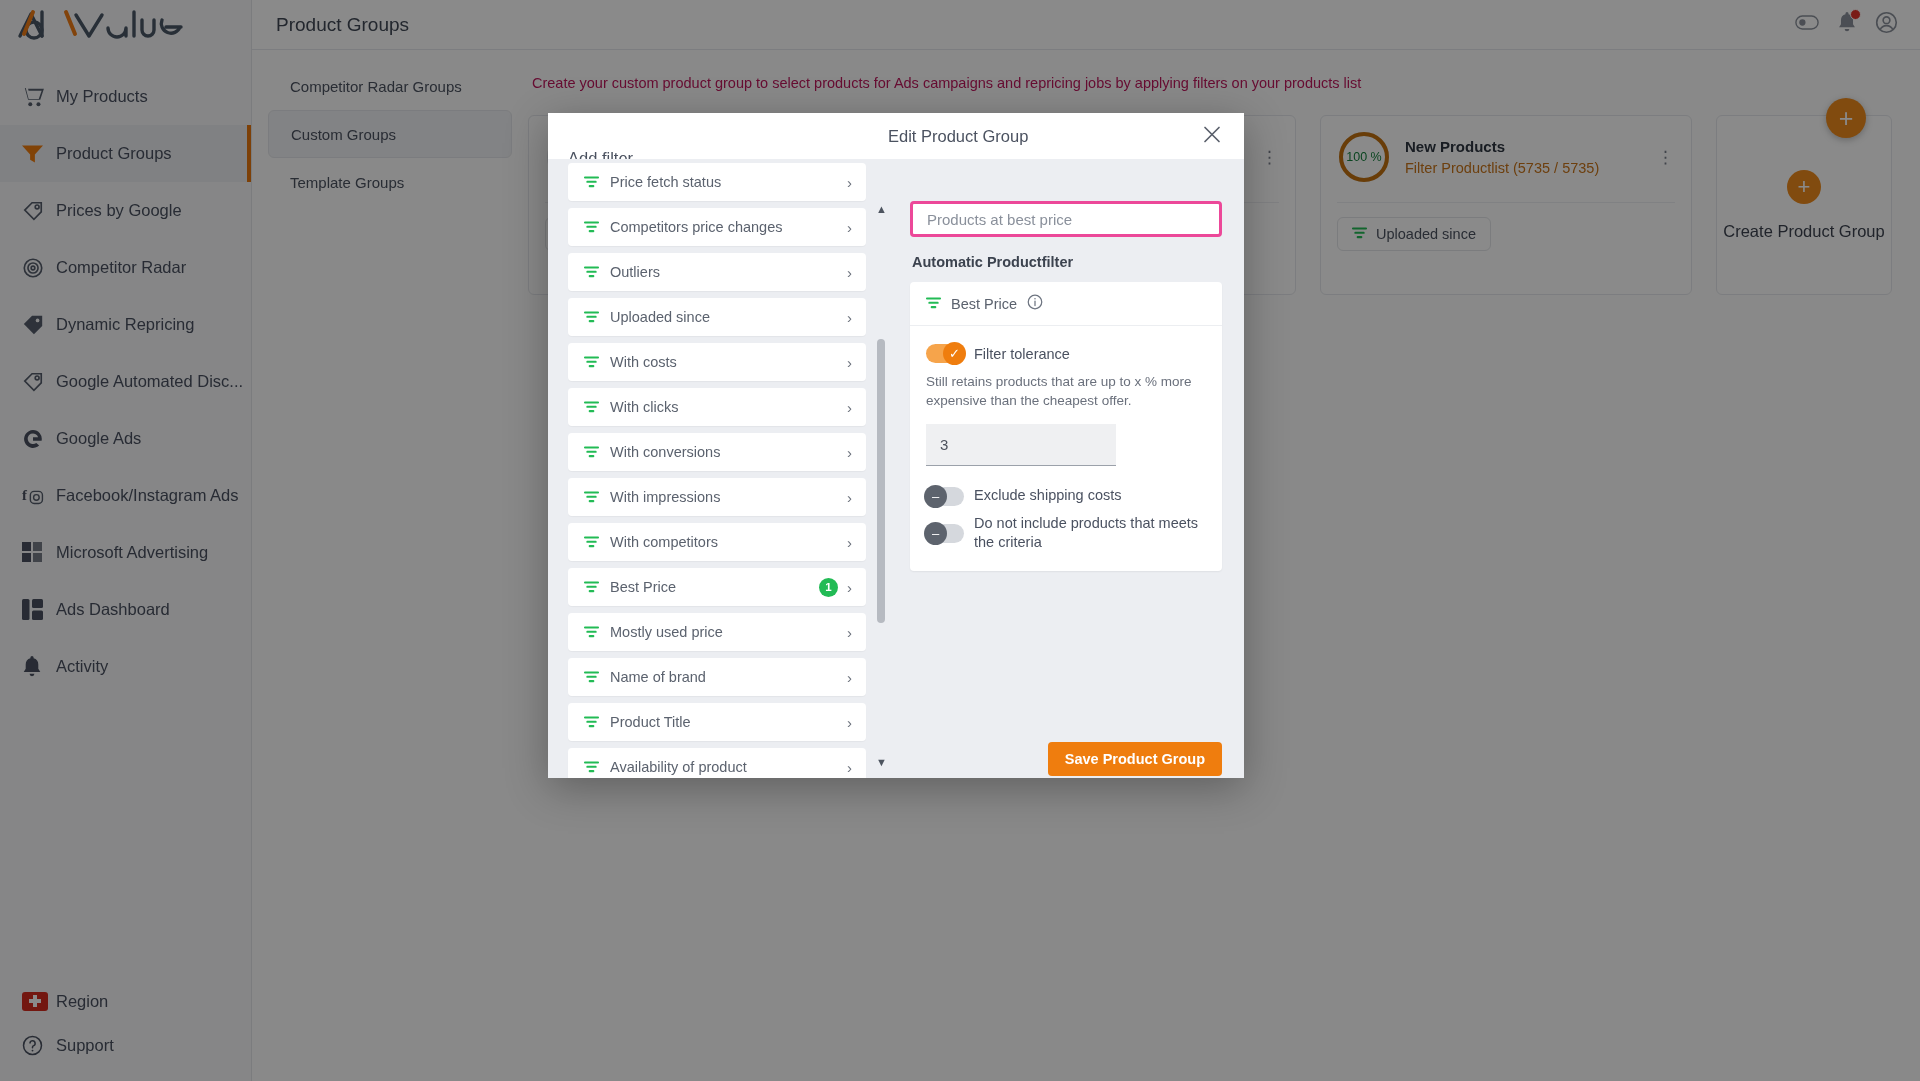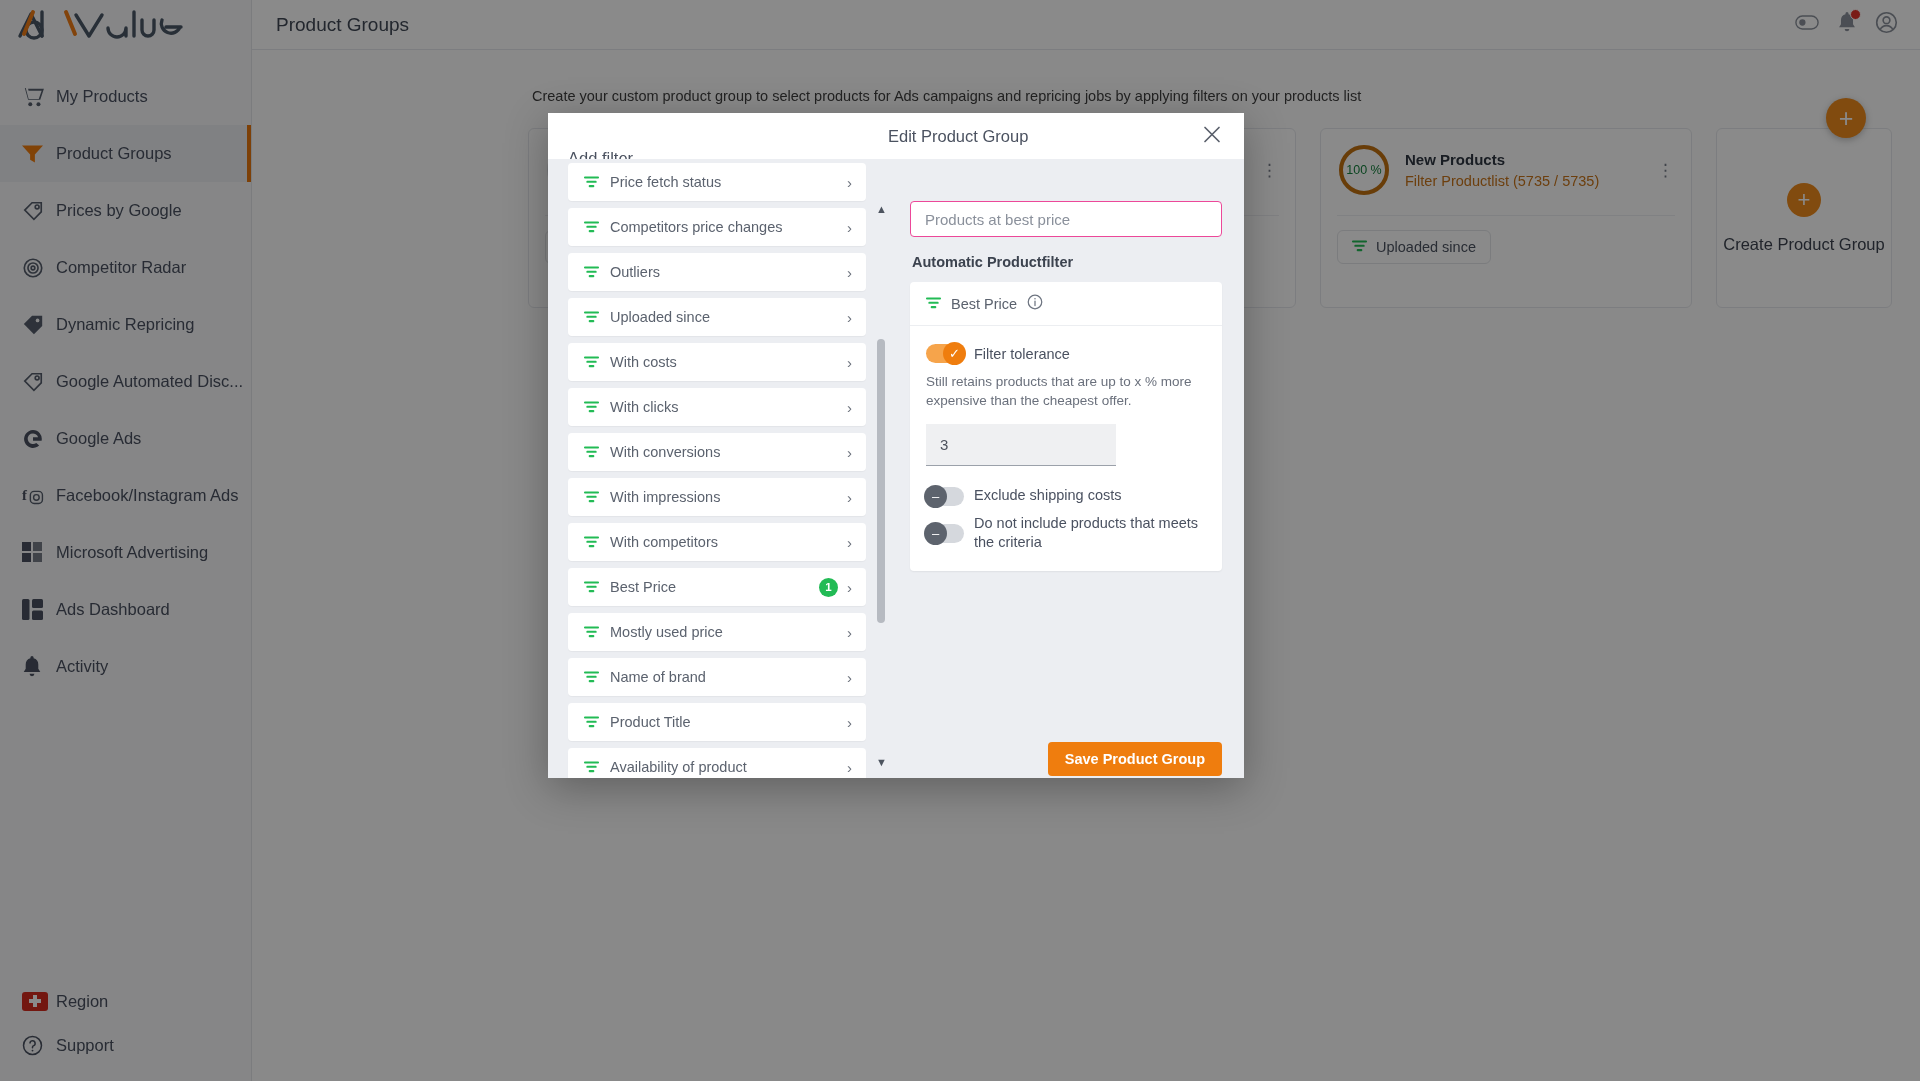--- a/index.html
+++ b/index.html
@@ -100,21 +100,21 @@
   }
   .subnav-item.active {
     background: #f1f2f5; border: 1px solid #e4e6ea;
   }
 
   .content {
     position: absolute; left: 276px; top: 12px; right: 28px; bottom: 12px;
   }
   .content-head { padding: 6px 0 0 4px; }
   .content-title { font-size: 16.5px; color: #414956; }
-  .content-sub { font-size: 14.5px; color: #404040; margin-top: 20px; }
+  .content-sub { font-size: 14.5px; color: #be185d; margin-top: 7px; }
 
   .cards-row {
     margin-top: 24px;
     display: flex; gap: 0;
   }
   .group-card {
     background: #fff; border: 1px solid #e6e8ec; border-radius: 6px;
     width: 372px; min-height: 180px; padding: 14px 16px 14px 16px;
     margin-right: 24px;
   }
@@ -212,21 +212,21 @@
   }
 
   
   .edit-pane {
     flex: 1; background: #eceef2;
     position: relative; display: flex; flex-direction: column;
     padding: 42px 22px 0 22px;
   }
   .name-input {
     width: 100%; height: 36px; background: #fff;
-    border: 1px solid #ec4899; border-radius: 4px;
+    border: 3px solid #ec4899; border-radius: 4px;
     padding: 0 14px; font-size: 15px; color: #636a76;
     font-family: "Liberation Sans", sans-serif;
   }
   .name-input::placeholder { color: #8a909b; }
   .section-label {
     font-size: 14.5px; color: #3c434f; font-weight: bold;
     margin: 17px 0 12px 2px;
   }
   .filter-card {
     background: #fff; border-radius: 4px;
@@ -462,20 +462,31 @@
               <circle cx="12" cy="12" r="10.2"></circle>
               <circle cx="12" cy="9.6" r="3.5"></circle>
               <path d="M5.3 19.6a7.3 7.3 0 0 1 13.4 0"></path>
             </svg>
         </span>
       </div>
     </div>
 
     <div class="page">
 
+      <div class="subnav">
+        <div class="subnav-item">
+          <span>Competitor Radar Groups</span>
+        </div>
+        <div class="subnav-item active">
+          <span>Custom Groups</span>
+        </div>
+        <div class="subnav-item">
+          <span>Template Groups</span>
+        </div>
+      </div>
 
       <div class="content">
         <div class="content-head">
           <div class="content-sub">Create your custom product group to select products for Ads campaigns and repricing jobs by applying filters on your products list</div>
         </div>
 
         <div class="cards-row">
 
           <div class="group-card">
             <div class="gc-head">

